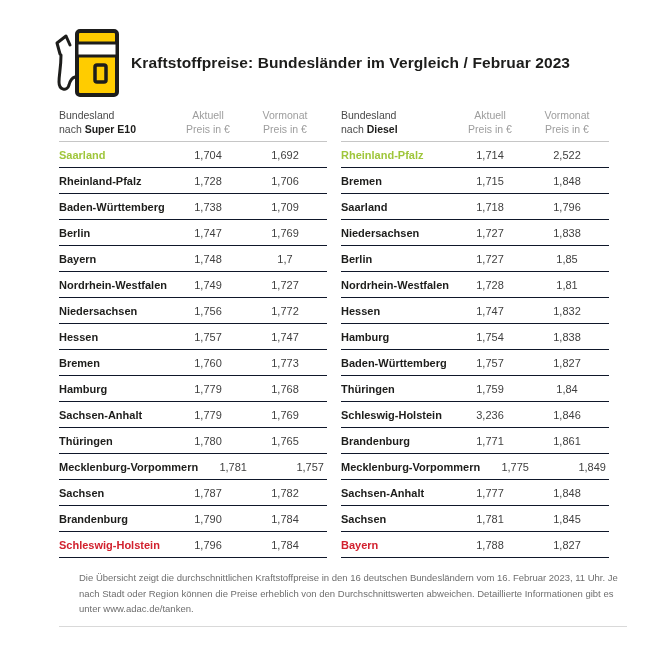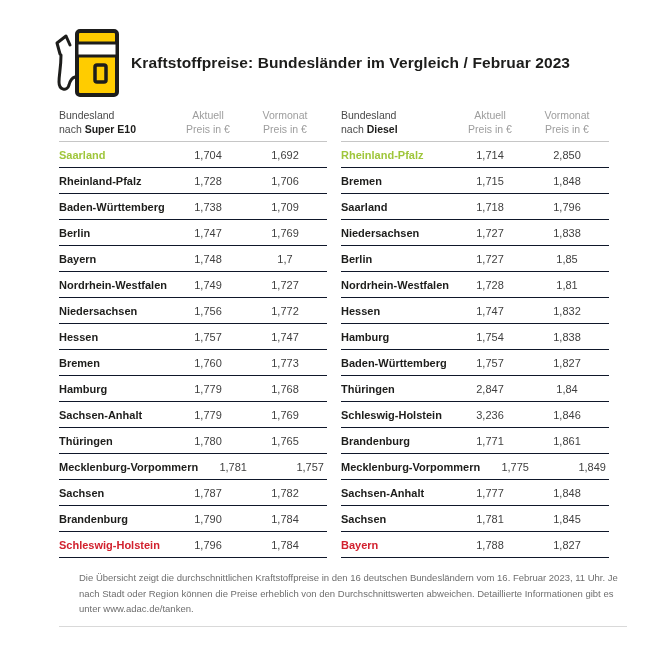--- a/index.html
+++ b/index.html
@@ -157,21 +157,21 @@
         <div class="thn">
           <span>Vormonat</span><br>
           <span>Preis in €</span>
         </div>
       </div>
       <div>
 
       <div class="row best">
           <span class="state">Rheinland-Pfalz</span>
           <span class="num">1,714</span>
-          <span class="num">2,850</span>
+          <span class="num">2,522</span>
         </div>
           <div class="row">
           <span class="state">Bremen</span>
           <span class="num">1,715</span>
           <span class="num">1,848</span>
         </div>
           <div class="row">
           <span class="state">Saarland</span>
           <span class="num">1,718</span>
           <span class="num">1,796</span>
@@ -201,21 +201,21 @@
           <span class="num">1,754</span>
           <span class="num">1,838</span>
         </div>
           <div class="row">
           <span class="state">Baden-Württemberg</span>
           <span class="num">1,757</span>
           <span class="num">1,827</span>
         </div>
           <div class="row">
           <span class="state">Thüringen</span>
-          <span class="num">2,847</span>
+          <span class="num">1,759</span>
           <span class="num">1,84</span>
         </div>
           <div class="row">
           <span class="state">Schleswig-Holstein</span>
           <span class="num">3,236</span>
           <span class="num">1,846</span>
         </div>
           <div class="row">
           <span class="state">Brandenburg</span>
           <span class="num">1,771</span>

